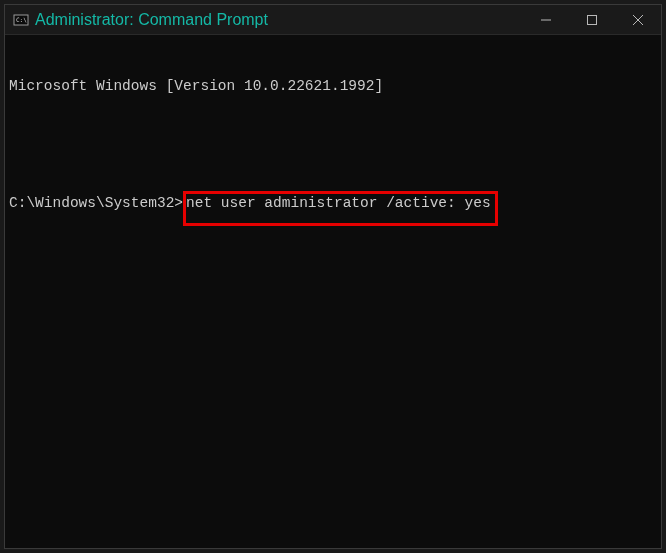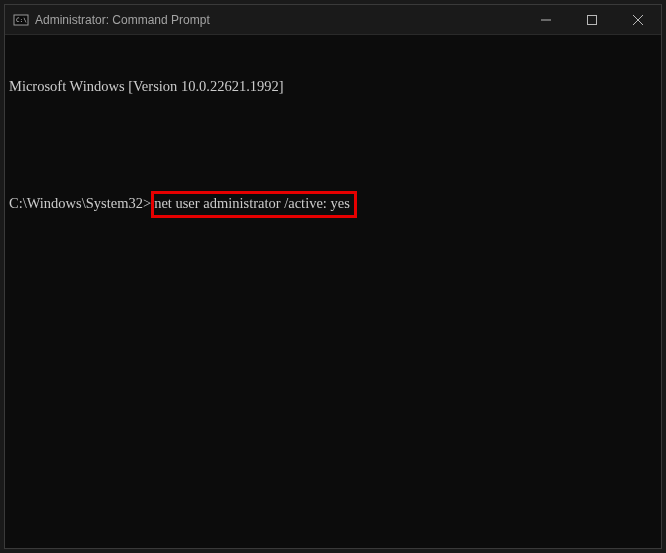--- a/index.html
+++ b/index.html
@@ -40,56 +40,56 @@
       gap: 6px;
     }
     .app-icon {
       width: 16px;
       height: 16px;
       display: flex;
       align-items: center;
       justify-content: center;
     }
     .title-text {
-      font-size: 12px;
-      color: #a3a3a3;
+      font-size: 16px;
+      color: #14b8a6;
     }
     .window-controls {
       display: flex;
       height: 100%;
     }
     .win-btn {
       width: 46px;
       height: 100%;
       display: flex;
       align-items: center;
       justify-content: center;
       color: #b8b8b8;
       cursor: pointer;
     }
     .terminal {
       flex: 1;
       background: #0c0c0c;
       padding: 4px 4px;
       color: #cccccc;
-      font-family: Liberation Serif, serif;
+      font-family: Liberation Mono, monospace;
       font-size: 14.5px;
       line-height: 19px;
       white-space: pre;
       overflow: hidden;
     }
     .line {
       white-space: pre;
     }
     .blank-line {
       height: 19px;
     }
     .highlighted {
       border: 3px solid #e60000;
-      padding: 0px 4px 2px 0px;
+      padding: 0px 4px 10px 0px;
       display: inline-block;
     }
     .prompt-part {
       display: inline;
     }
   </style>
 </head>
 <body>
 
 <div class="window">

